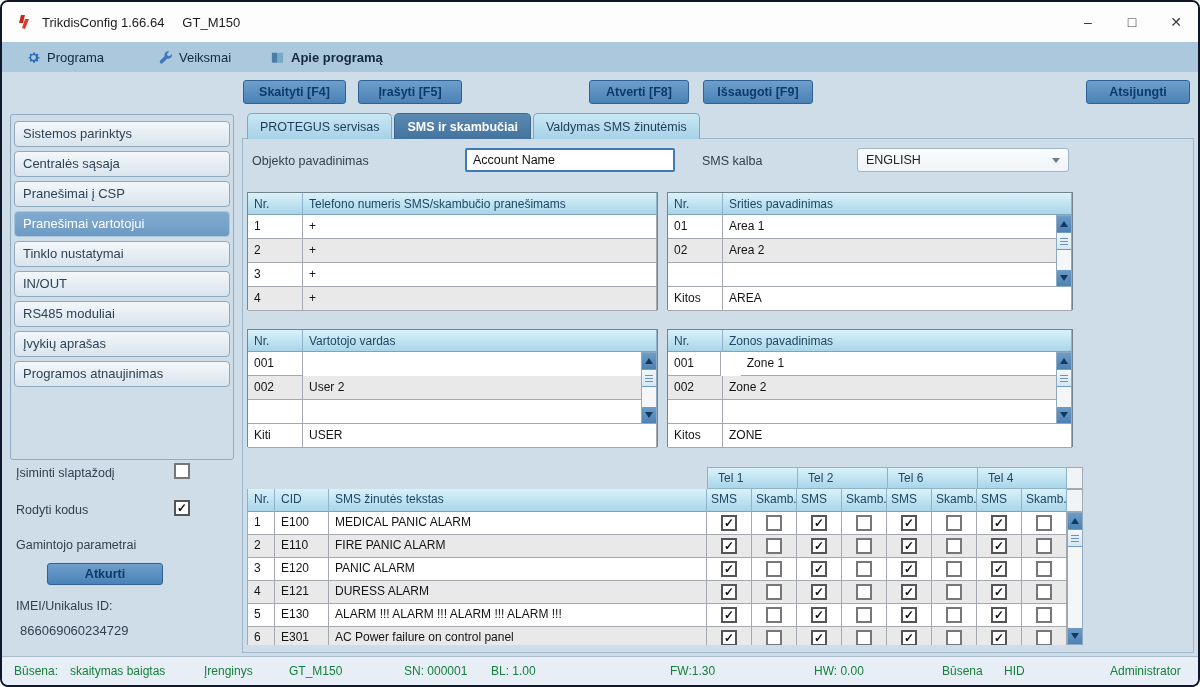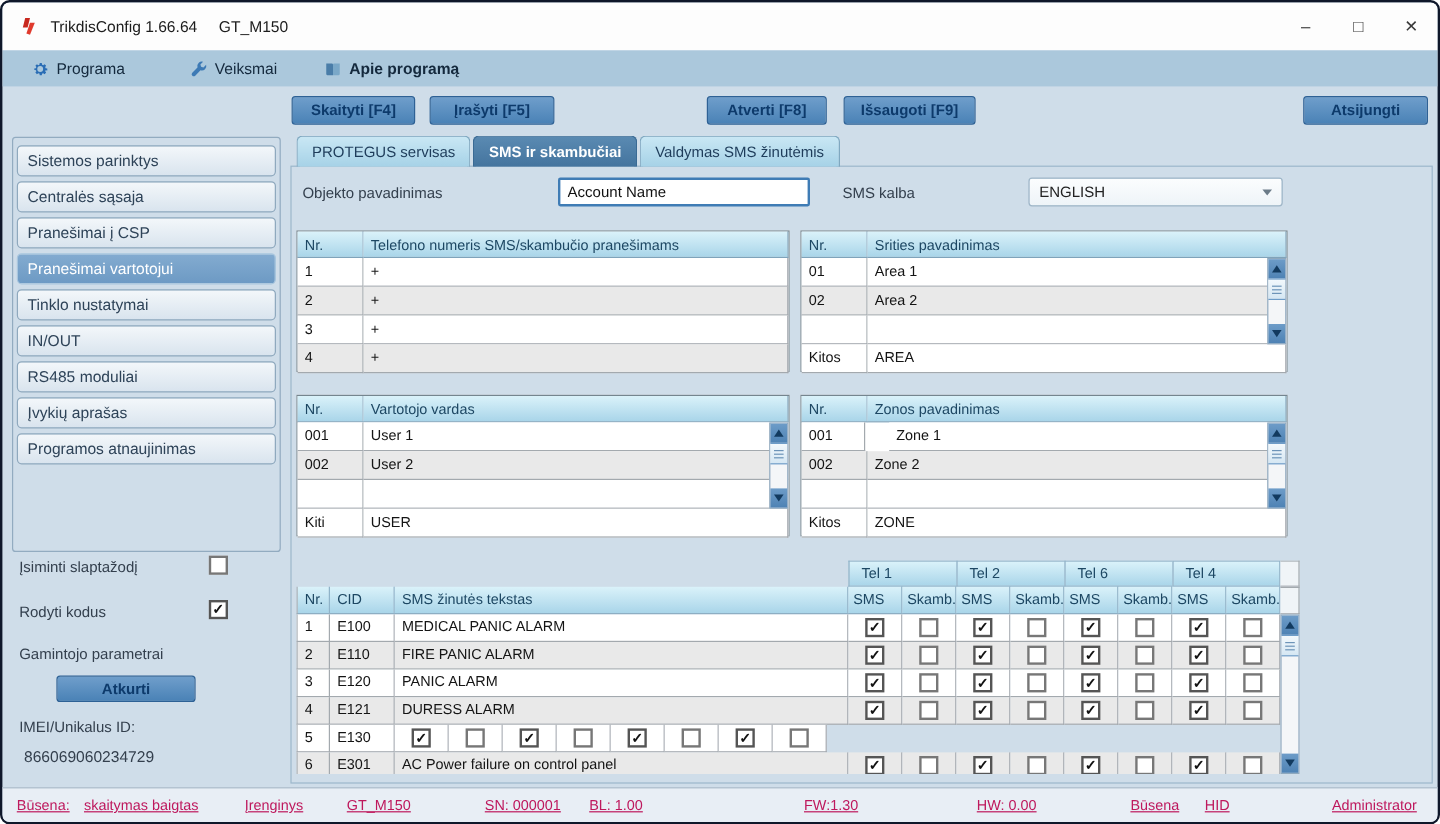--- a/index.html
+++ b/index.html
@@ -69,21 +69,21 @@
   .sb{position:absolute;width:16px;box-sizing:border-box;border:1px solid #8fa9be;background:#f4f6f8;display:flex;flex-direction:column;}
   .sb-btn{flex:0 0 16px;background:linear-gradient(#6d9cc8,#4e82b4);display:flex;align-items:center;justify-content:center;}
   .sb-thumb{flex:0 0 16px;background:linear-gradient(#f2f8fc,#d5e7f3);border-top:1px solid #6d9cc8;border-bottom:1px solid #6d9cc8;
     display:flex;flex-direction:column;align-items:center;justify-content:center;gap:2px;}
   .grip{width:8px;height:1px;background:#6d94b8;}
   .sb-track{flex:1;}
   .tri-up{width:0;height:0;border-left:4px solid transparent;border-right:4px solid transparent;border-bottom:6px solid #123a5f;}
   .tri-down{width:0;height:0;border-left:4px solid transparent;border-right:4px solid transparent;border-top:6px solid #123a5f;}
   
   .statusbar{position:absolute;left:0;bottom:0;width:100%;height:28px;background:#e8eef5;border-top:1px solid #a9bac9;}
-  .st{position:absolute;top:7px;font-size:12px;color:#be185d;white-space:nowrap;text-decoration:underline;}
+  .st{position:absolute;top:7px;font-size:12px;color:#15803d;white-space:nowrap;}
 </style>
 </head>
 <body>
 
 <div class="window">
 
   <div class="titlebar">
     <span class="appicon">
       <svg viewBox="0 0 16 16">
           <polygon points="5,1 9,1 7,9 3,9" fill="#c8281e"></polygon>
@@ -227,21 +227,20 @@
         </div>
       </div>
     </div>
   <div class="tbl" id="tbl-users" style="left:245px;top:327px;width:411px;height:118px;">
       <div class="trow thead">
         <div class="tcell hc" style="width: 55px;">Nr.</div>
         <div class="tcell hc" style="width: 354px;">Vartotojo vardas</div>
       </div>
       <div class="trow rowo">
         <div class="tcell" style="width: 55px;">001</div>
-        <div class="tcell" style="width: 354px;">User 1</div>
       </div>
       <div class="trow rowe">
         <div class="tcell" style="width: 55px;">002</div>
         <div class="tcell" style="width: 354px;">User 2</div>
       </div>
       <div class="trow rowo">
         <div class="tcell" style="width: 55px;"></div>
         <div class="tcell" style="width: 354px;"></div>
       </div>
       <div class="trow tfoot">
@@ -434,20 +433,21 @@
         <div class="tcell echeck" style="width: 45px;">
           <div class="cb">✓</div>
         </div>
         <div class="tcell echeck" style="width: 45px;">
           <div class="cb off"></div>
         </div>
       </div>
       <div class="erow rowo">
         <div class="tcell bl" style="width: 28px;">5</div>
         <div class="tcell" style="width: 54px;">E130</div>
+        <div class="tcell" style="width: 378px;">ALARM !!! ALARM !!! ALARM !!! ALARM !!!</div>
         <div class="tcell echeck" style="width: 45px;">
           <div class="cb">✓</div>
         </div>
         <div class="tcell echeck" style="width: 45px;">
           <div class="cb off"></div>
         </div>
         <div class="tcell echeck" style="width: 45px;">
           <div class="cb">✓</div>
         </div>
         <div class="tcell echeck" style="width: 45px;">

